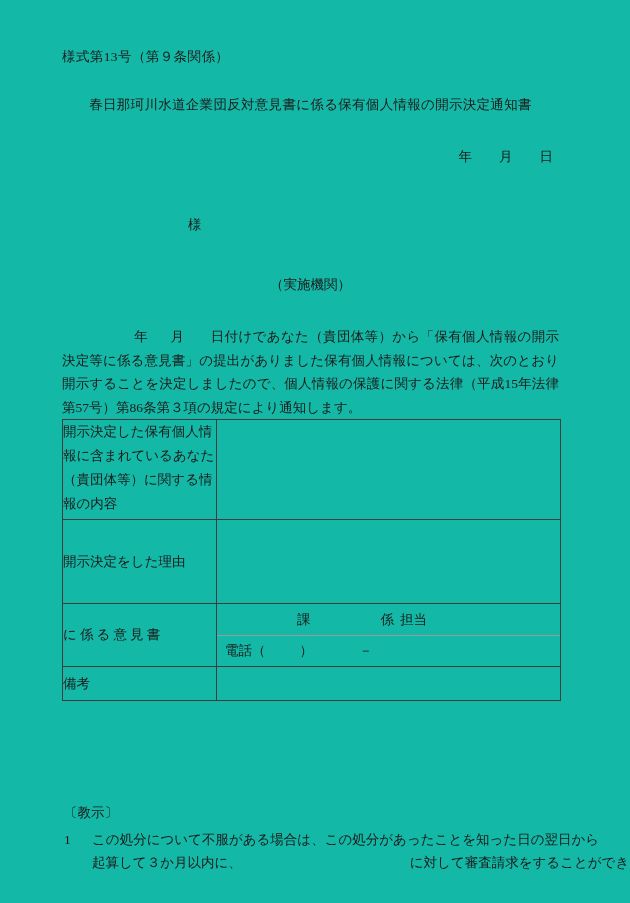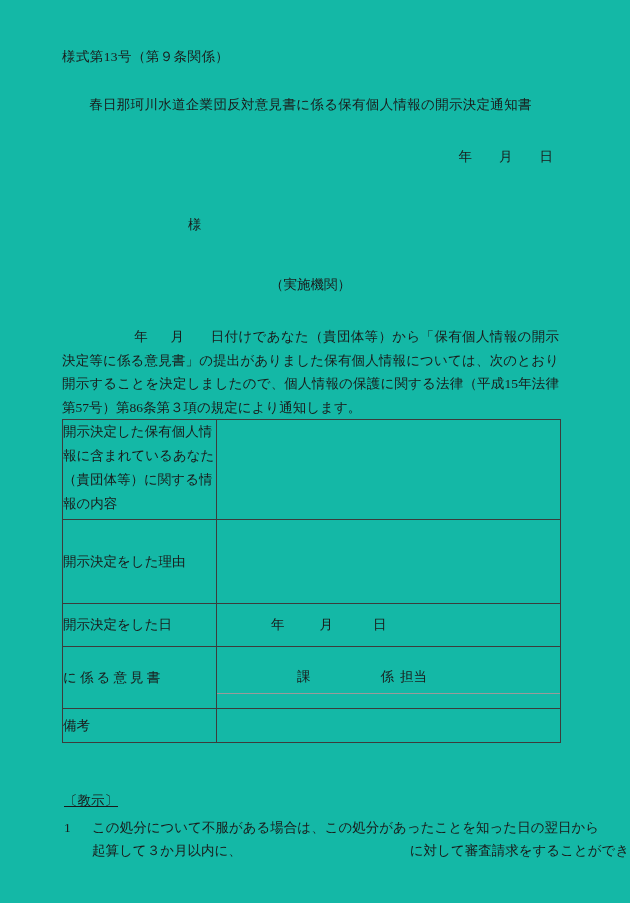--- a/index.html
+++ b/index.html
@@ -166,23 +166,22 @@
   
   .footer {
     position: absolute;
     left: 0;
     top: 789px;
     width: 512px;
     font-size: 13.5px;
     line-height: 23.5px;
   }
   .footer-heading {
-    margin: 0 0 3px 0;
+    margin: 12px 0 3px 0;
     padding-left: 2px;
-    text-decoration: underline;
   }
   .footer-item {
     position: relative;
     padding-left: 30px;
   }
   .footer-item .num {
     position: absolute;
     left: 2px;
     top: 0;
     font-family: "Liberation Serif", serif;
@@ -214,37 +213,34 @@
 
     <table class="form-table">
       <tbody>
         <tr class="r-info">
           <td class="label-cell multiline">開示決定した保有個人情報に含まれているあなた（貴団体等）に関する情報の内容</td>
           <td class="value-cell empty"></td>
         </tr>
         <tr class="r-reason">
           <td class="label-cell">開示決定をした理由</td>
           <td class="value-cell empty"></td>
-        </tr>
-        <tr class="r-date">
-          <td class="label-cell">開示決定をした日</td>
-          <td class="value-cell">
-            <span class="date-inline"><span class="g1"></span><span>年</span><span class="g2"></span><span>月</span><span class="g3"></span><span>日</span></span>
-          </td>
         </tr>
         <tr class="r-office">
           <td class="label-cell">
             <span class="spaced">に係る意見書</span>
           </td>
           <td class="value-cell" style="padding:0;">
             <table class="office-inner">
               <tbody>
                 <tr>
                   <td class="office-top"><span class="pre"></span><span>課</span><span class="mid"></span><span>係</span><span class="gap2"></span><span>担当</span></td>
                 </tr>
+                <tr>
+                  <td class="office-bot"><span>電話</span><span>（</span><span class="paren"></span><span>）</span><span class="dash"></span><span>－</span></td>
+                </tr>
               </tbody>
             </table>
           </td>
         </tr>
         <tr class="r-note">
           <td class="label-cell">備考</td>
           <td class="value-cell empty"></td>
         </tr>
       </tbody>
     </table>

